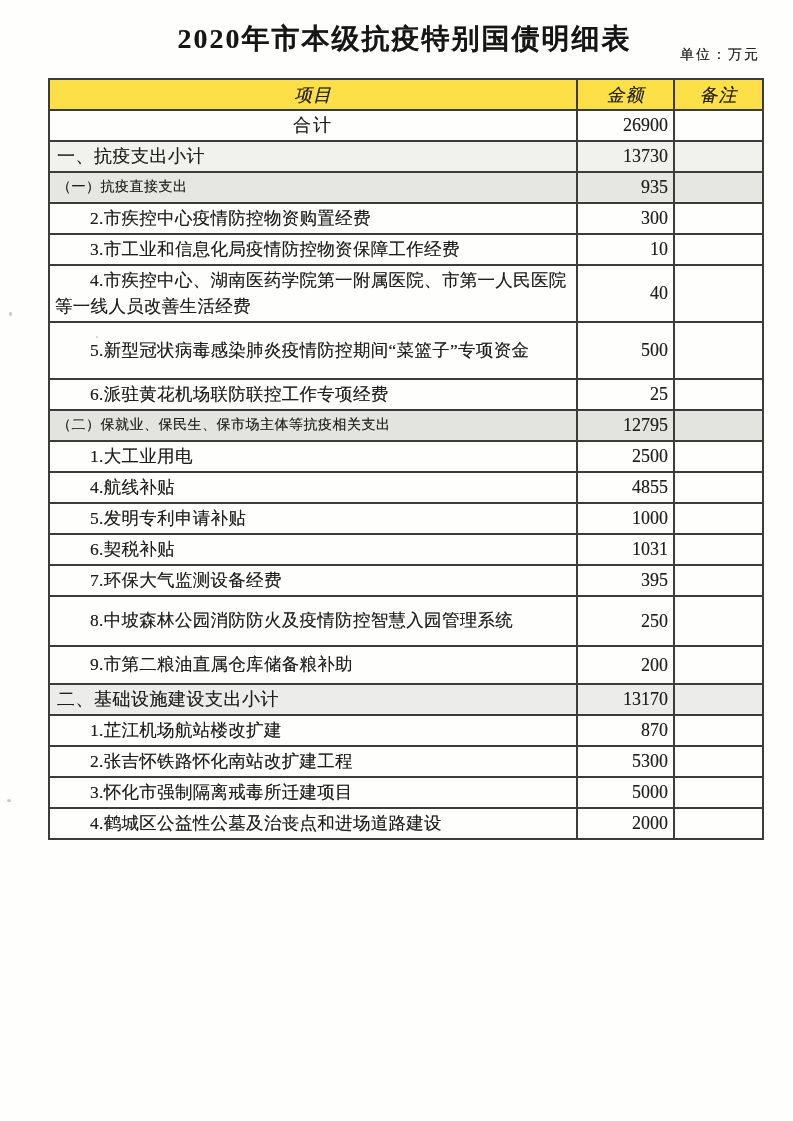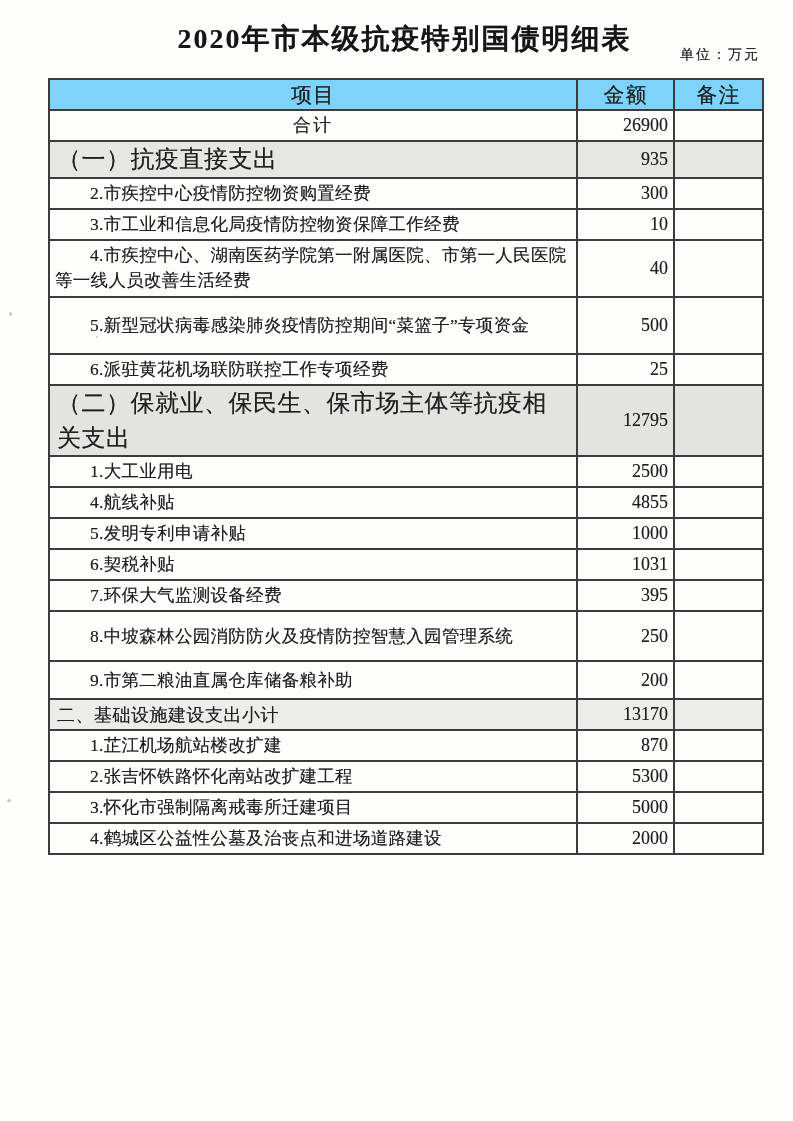--- a/index.html
+++ b/index.html
@@ -43,23 +43,24 @@
   table.sheet td, table.sheet th {
     border: 2px solid #3c3c3c;
     padding: 0 5px;
     vertical-align: middle;
     font-weight: normal;
     overflow: hidden;
   }
   tr.head-row { height: 31px; }
   tr.head-row th {
     text-align: center;
-    font-size: 21px;
+    font-size: 18px;
     letter-spacing: 1px;
-    background: #7dd3fc;
+    background: #fde047;
+    font-style: italic;
   }
   tr.data-row { height: 31px; }
   tr.h2   { height: 57px; }
   tr.tall { height: 50px; margin-left: 31px; }
   tr.med  { height: 38px; }
 
   td.c-lab {
     font-size: 17.5px;
     line-height: 1.45;
     letter-spacing: 0.3px;
@@ -67,21 +68,21 @@
   }
   td.c-amt {
     text-align: right;
     padding-right: 9px;
     font-size: 18px;
   }
   td.c-note { }
 
   tr.r-total td.c-lab { text-align: center; font-size: 18px; letter-spacing: 2px; }
   tr.r-sec td.c-lab   { font-size: 18px; letter-spacing: 0.5px; padding-left: 7px; }
-  tr.r-sub td.c-lab   { font-size: 24px; letter-spacing: 0.5px; padding-left: 7px; }
+  tr.r-sub td.c-lab   { font-size: 14px; letter-spacing: 0.5px; padding-left: 7px; }
   tr.r-item td.c-lab  { text-indent: 35px; }
 
   
   tr.shade-a td { background: #f1f1ee; }
   tr.shade-b td { background: #e6e6e3; }
   tr.shade-c td { background: #e3e3e0; }
   tr.shade-d td { background: #ececе9; }
   tr.shade-d td { background: #ececea; }
 
   
@@ -118,20 +119,25 @@
         <th>金额</th>
         <th>备注</th>
       </tr>
 
       <tr class="data-row r-total">
         <td class="c-lab">合计</td>
         <td class="c-amt">26900</td>
         <td class="c-note"></td>
       </tr>
 
+      <tr class="data-row r-sec shade-a">
+        <td class="c-lab">一、抗疫支出小计</td>
+        <td class="c-amt">13730</td>
+        <td class="c-note"></td>
+      </tr>
 
       <tr class="data-row r-sub shade-b">
         <td class="c-lab">（一）抗疫直接支出</td>
         <td class="c-amt">935</td>
         <td class="c-note"></td>
       </tr>
 
 
       <tr class="data-row r-item">
         <td class="c-lab">2.市疾控中心疫情防控物资购置经费</td>

